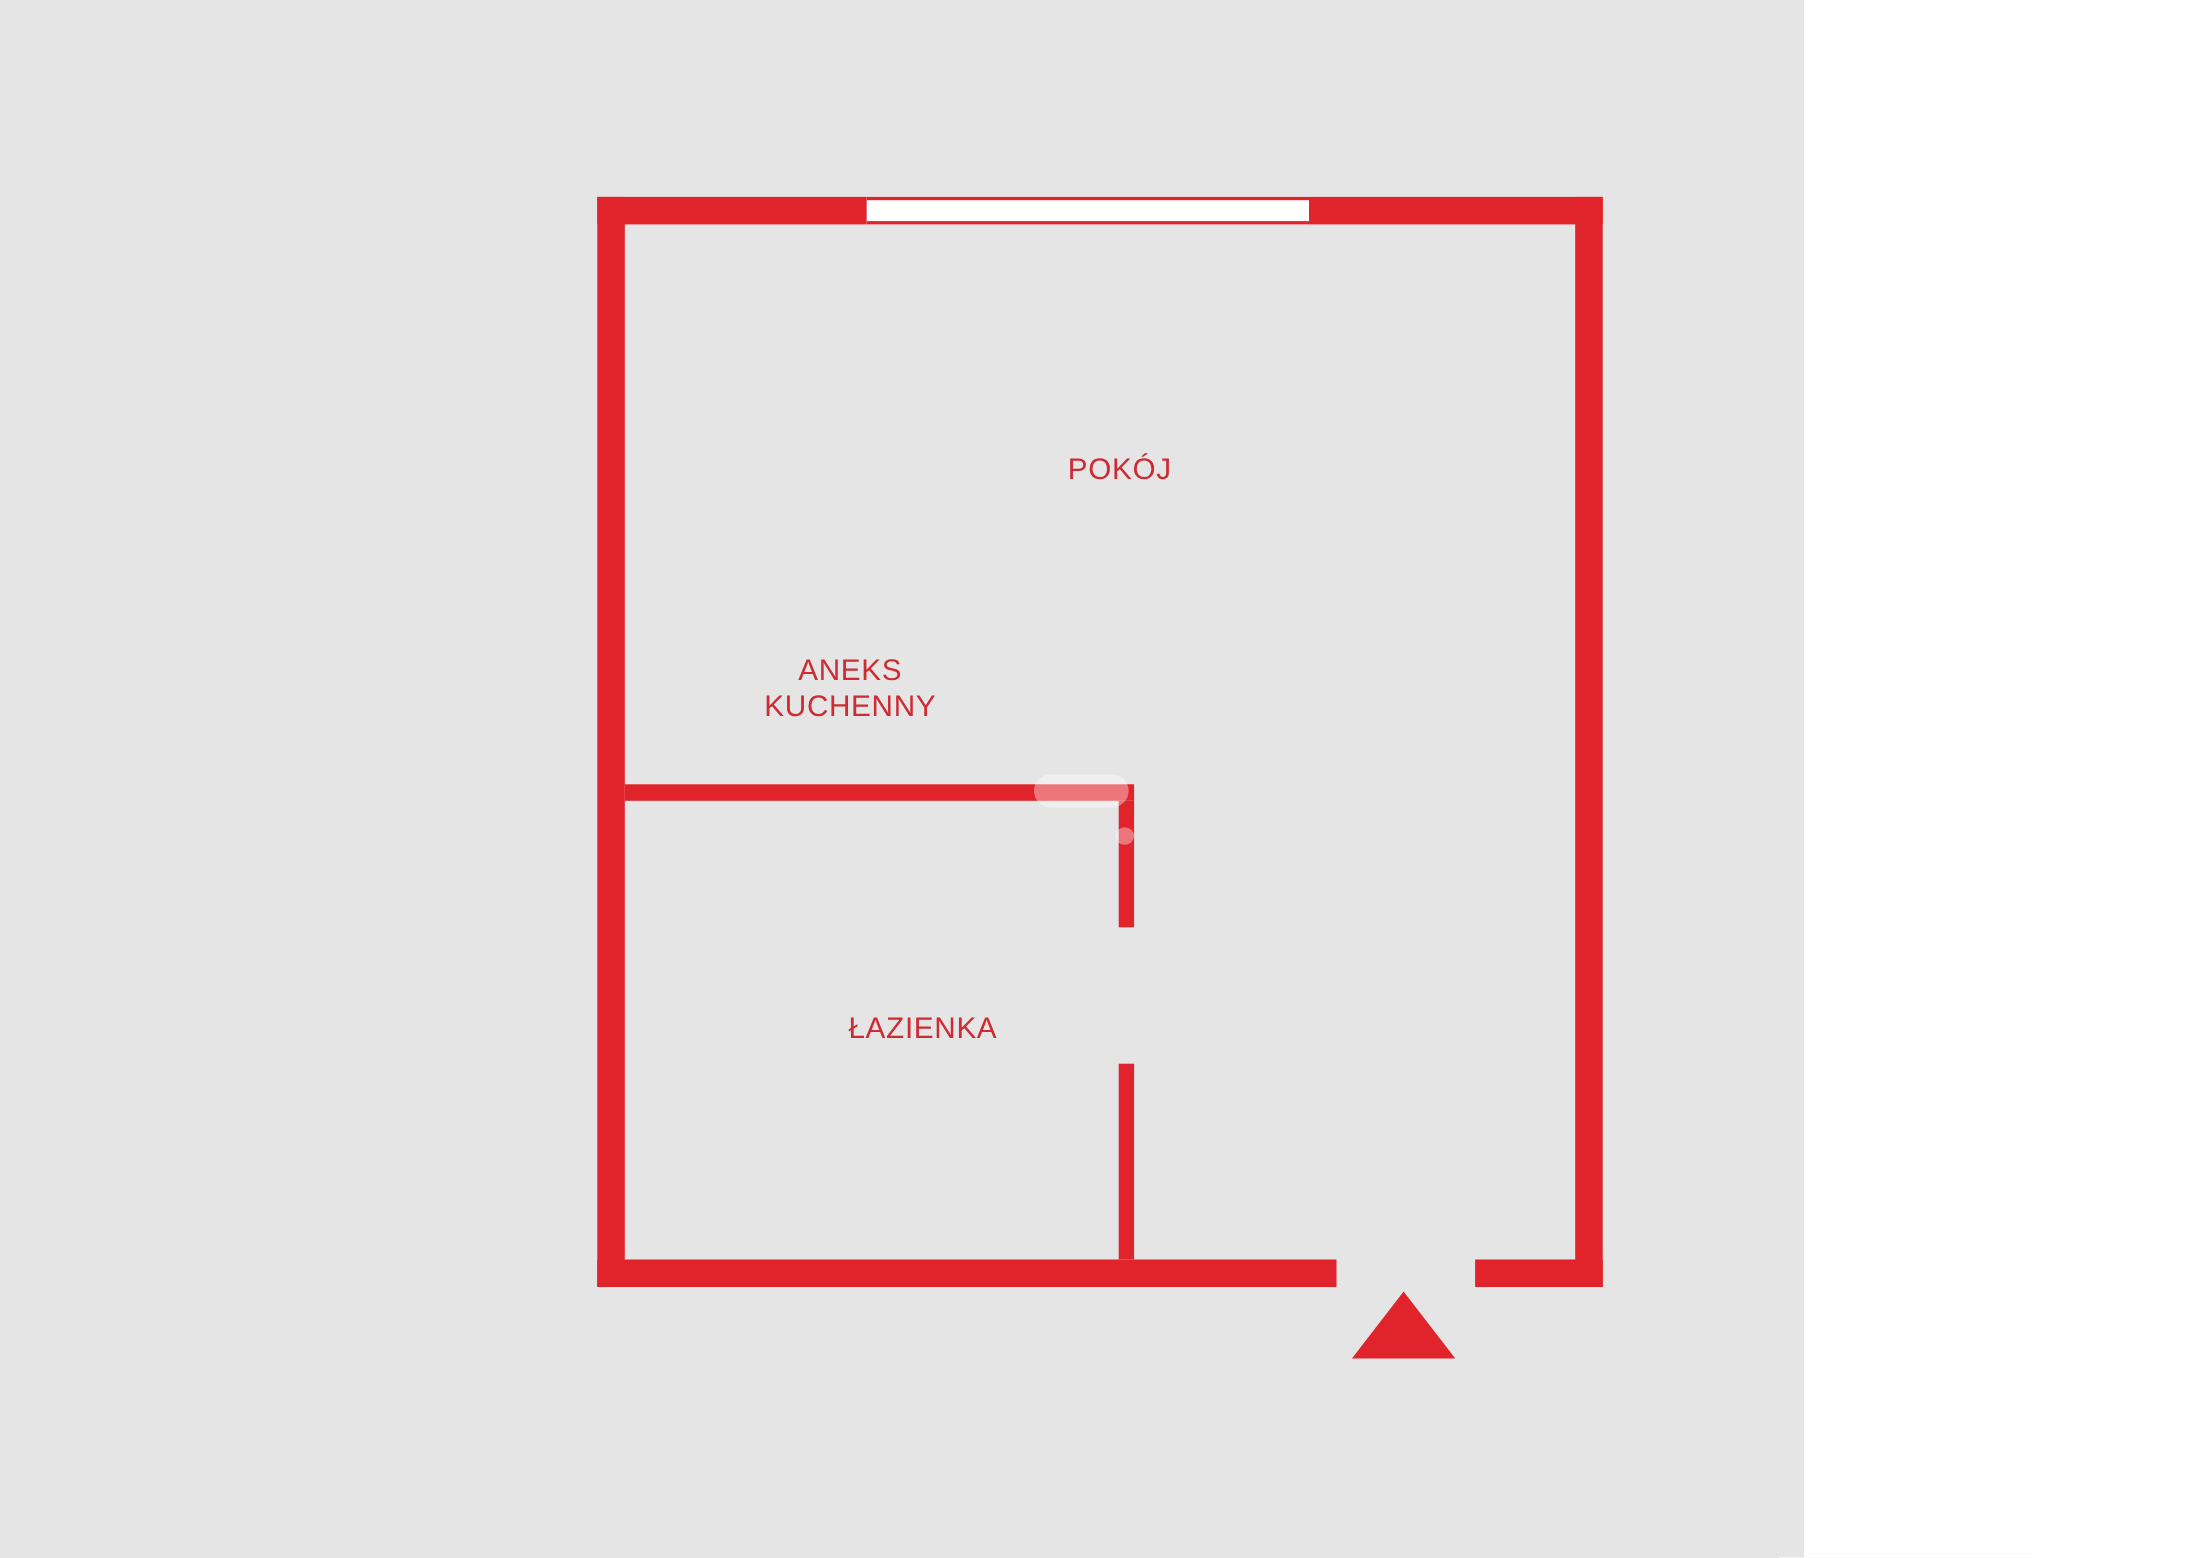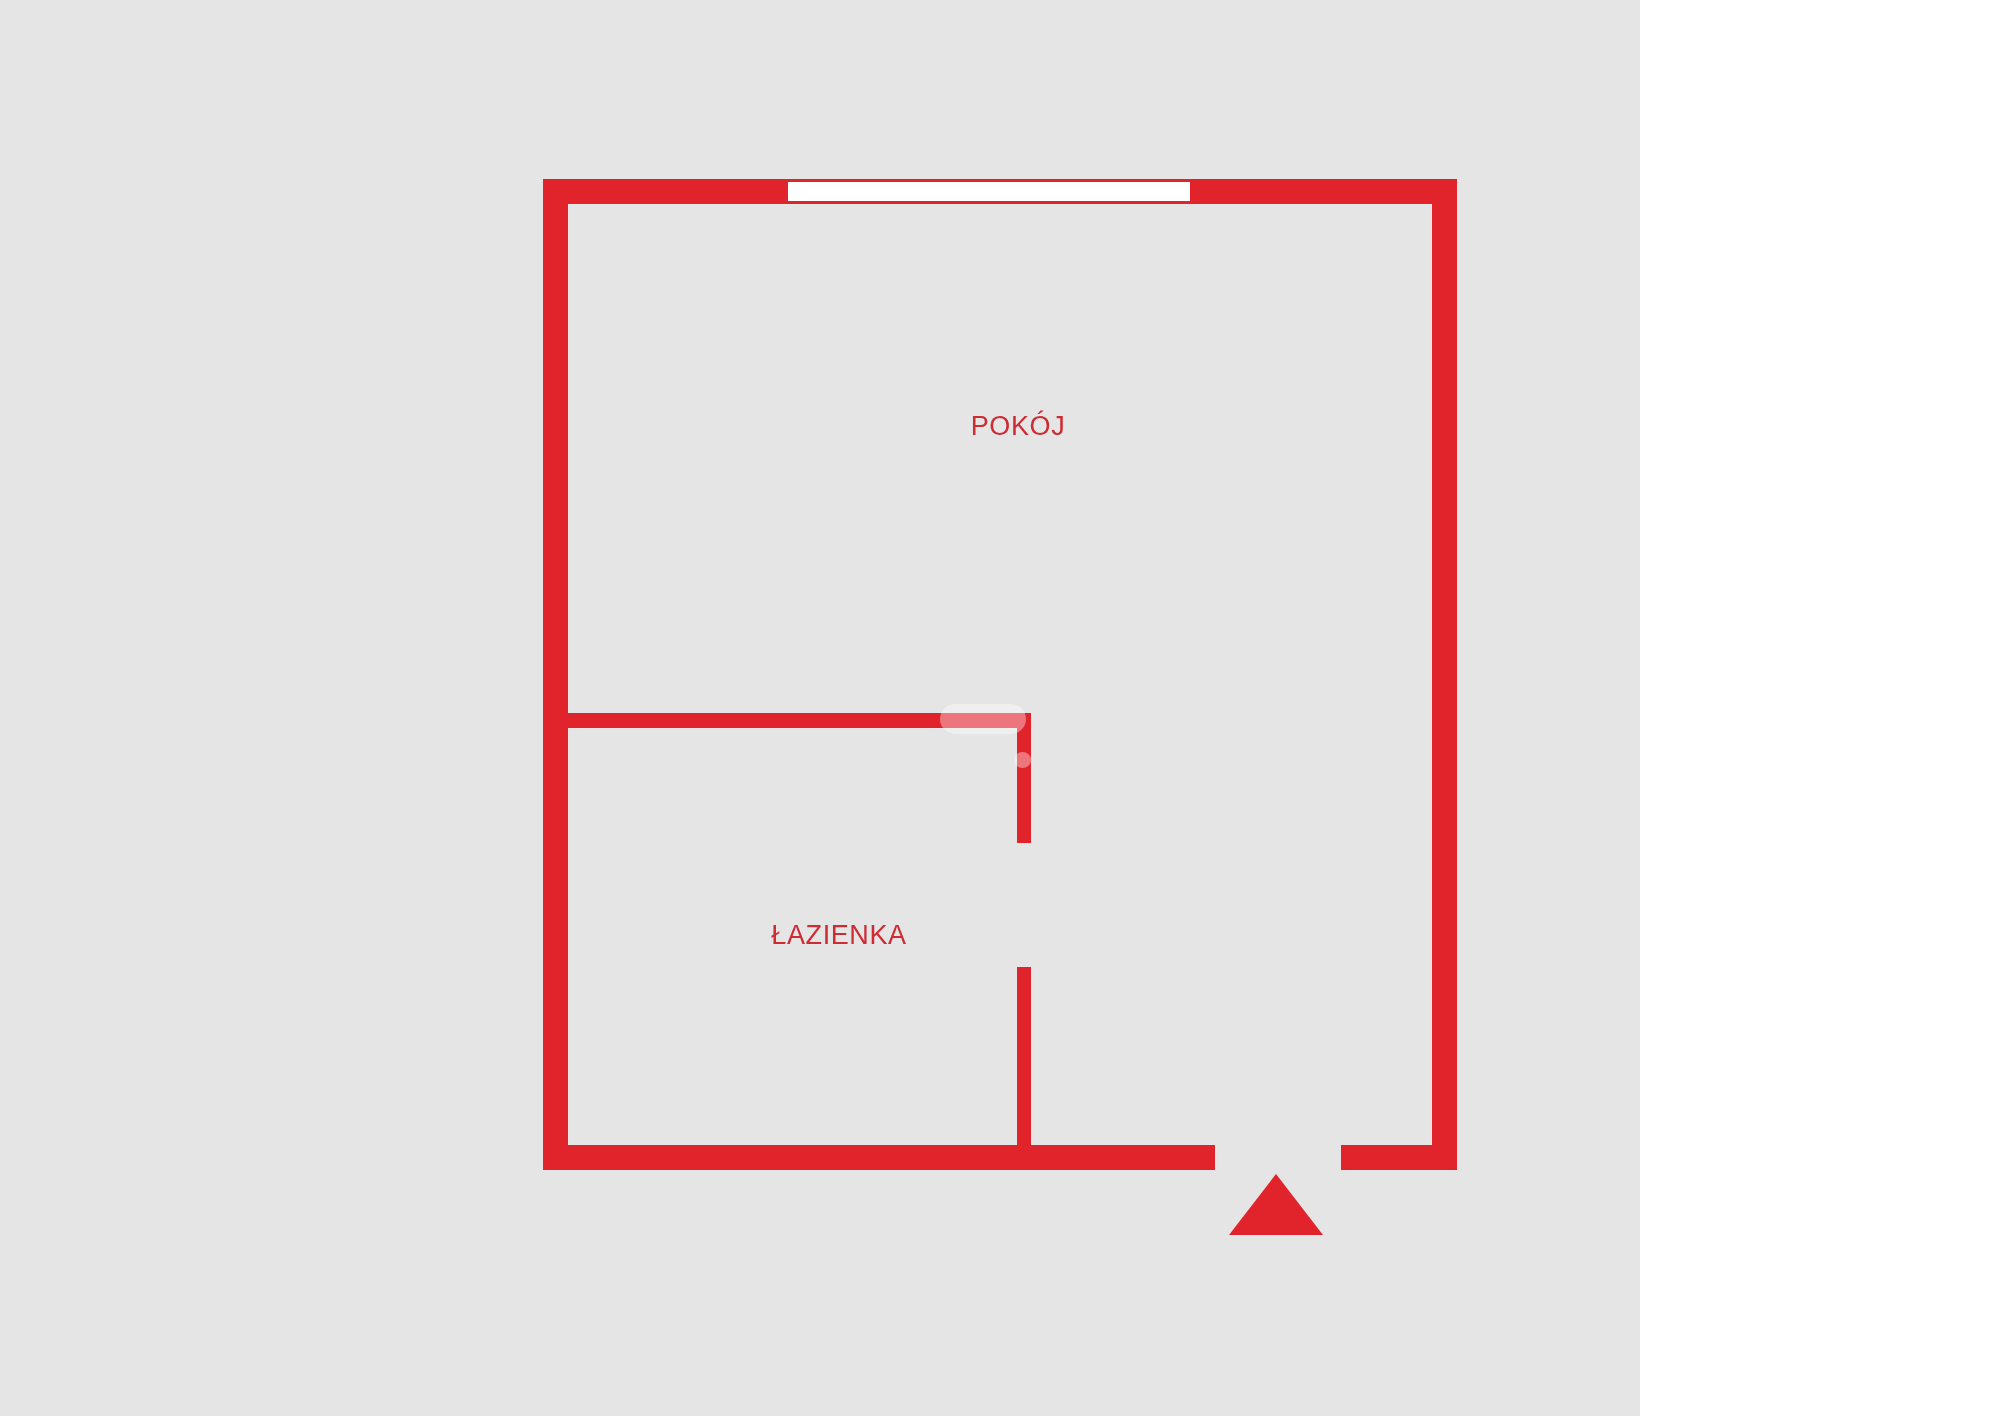--- a/index.html
+++ b/index.html
@@ -96,16 +96,20 @@
   <div class="wall wall-inner-v-upper"></div>
   <div class="wall wall-inner-v-lower"></div>
 
   <div class="wm-1"></div>
   <div class="wm-2"></div>
 
   <div class="entrance-triangle"></div>
 
   <div class="room-label label-pokoj">POKÓJ</div>
 
+  <div class="room-label label-aneks">
+    <span>ANEKS</span>
+    <span>KUCHENNY</span>
+  </div>
 
   <div class="room-label label-lazienka">ŁAZIENKA</div>
 
 </div>
 
 </body></html>

